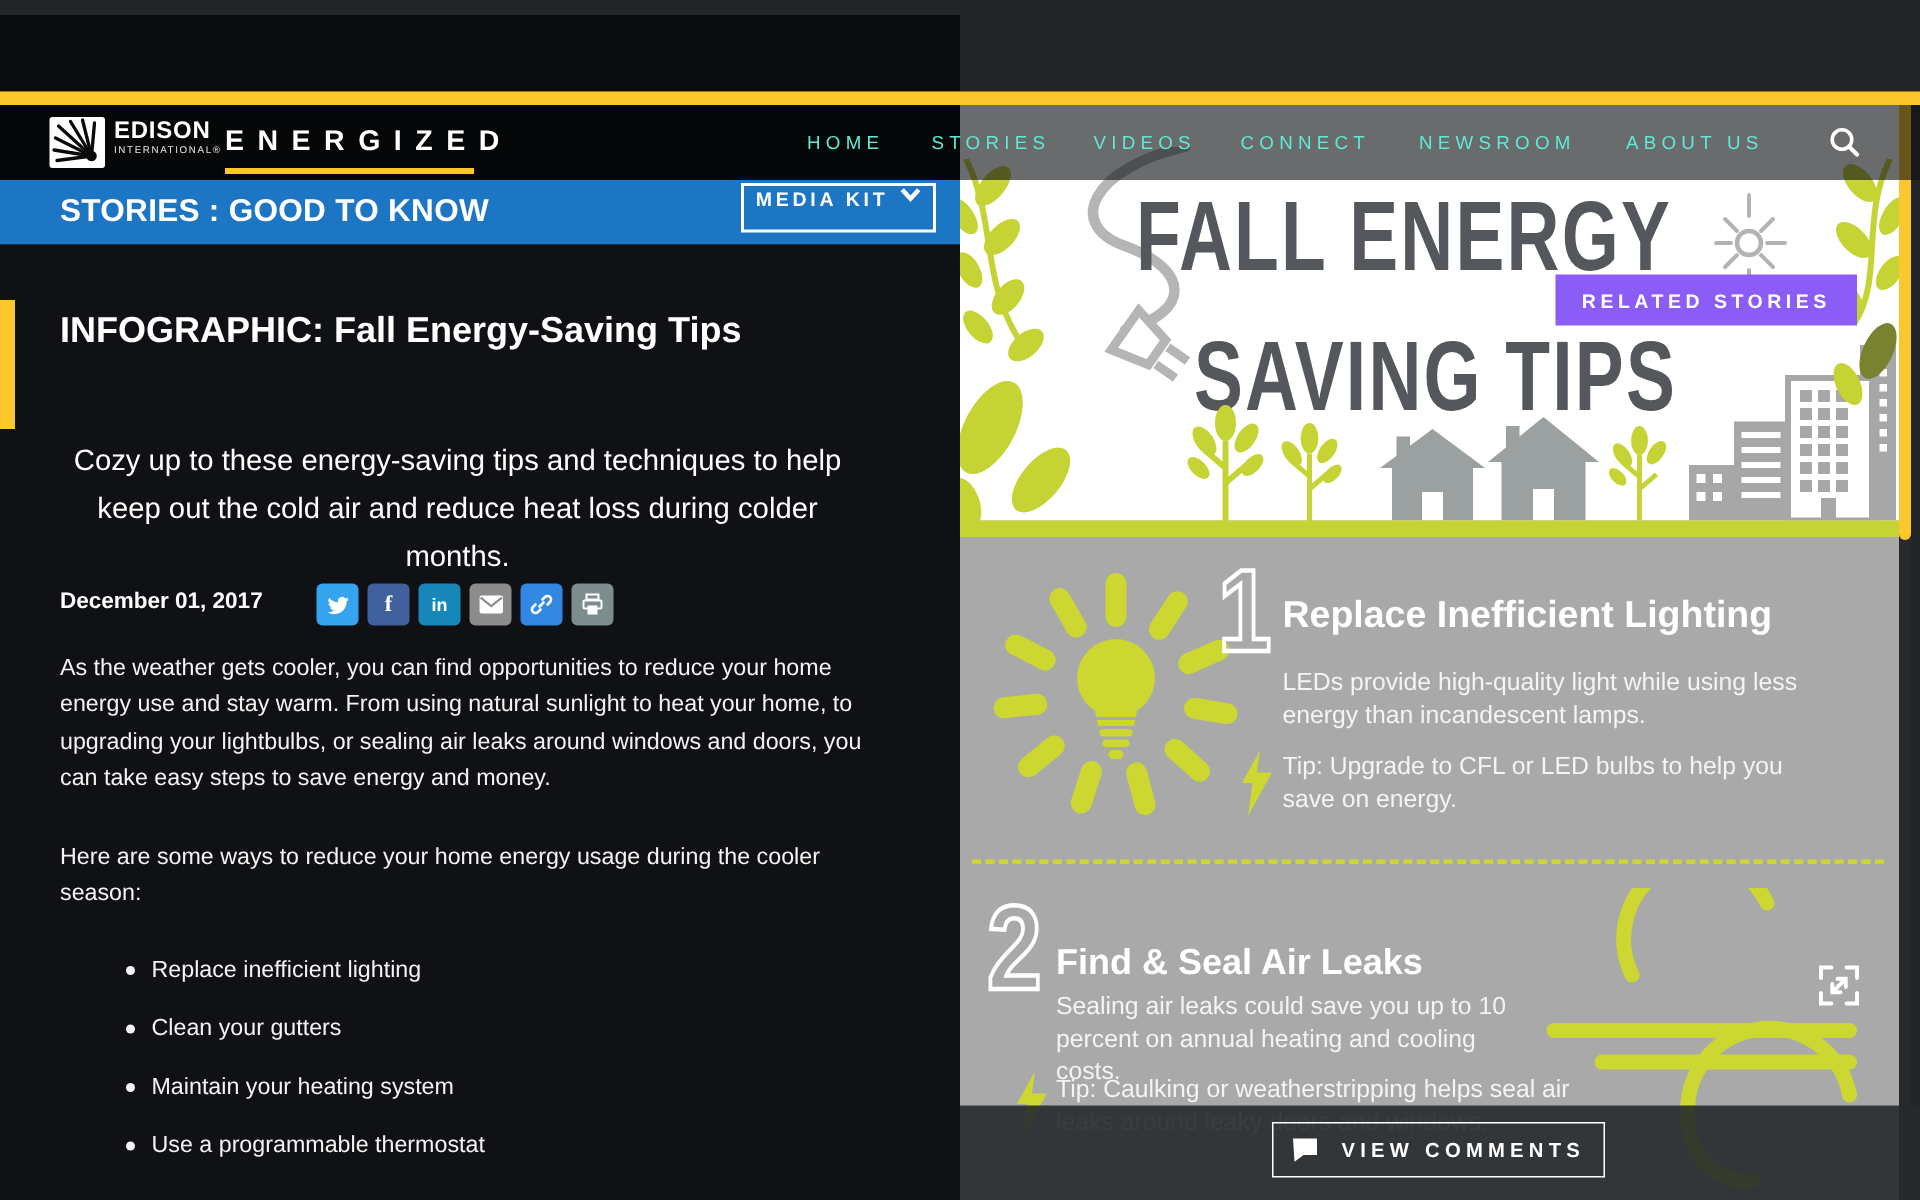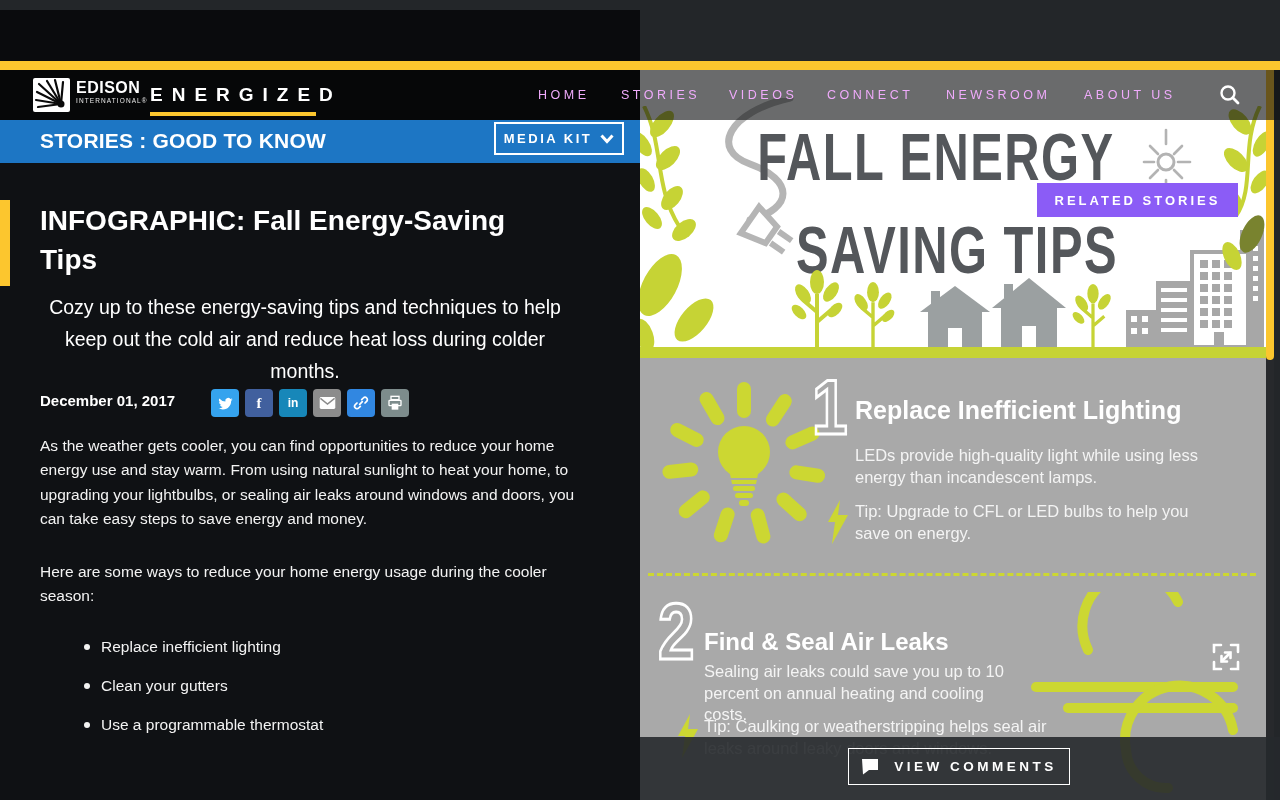--- a/index.html
+++ b/index.html
@@ -24,31 +24,31 @@
   
   .top-black{left:0;top:10px;width:640px;height:51px;background:#0a0b0d;}
   .stripe{left:0;top:61px;width:1280px;height:9px;background:#fcc62e;}
   .navbar{left:0;top:70px;width:1280px;height:50px;background:rgba(15,16,18,.62);}
   .nav-blackhalf{left:0;top:0;width:640px;height:50px;background:#060708;}
   .logo-box{left:33px;top:8px;width:37px;height:34px;background:#ffffff;border-radius:2px;}
   .logo-edison{left:76px;top:9px;color:#ffffff;font-weight:bold;font-size:16px;letter-spacing:.5px;line-height:17px;}
   .logo-intl{left:76px;top:27px;color:#e8e8e8;font-size:6.5px;letter-spacing:1.1px;}
   .brand{left:150px;top:14px;color:#ffffff;font-size:19px;font-weight:bold;letter-spacing:9px;}
   .brand-underline{left:150px;top:42px;width:166px;height:4px;background:#fcc62e;}
-  .nav-link{top:18px;color:#f0abfc;font-size:12.5px;letter-spacing:3.5px;cursor:pointer;}
+  .nav-link{top:18px;color:#5eead4;font-size:12.5px;letter-spacing:3.5px;cursor:pointer;}
   .bluebar{left:0;top:120px;width:640px;height:43px;background:#1d76c4;}
   .bluebar-label{left:40px;top:9px;color:#ffffff;font-weight:bold;font-size:21px;letter-spacing:.2px;}
   .mediakit{left:494px;top:2px;width:130px;height:33px;border:2px solid #ffffff;color:#fff;
-            font-size:13px;font-weight:bold;letter-spacing:2.5px;display:flex;align-items:center;
+            font-size:13px;font-weight:bold;letter-spacing:2.5px;display:flex;align-items:flex-start;
             justify-content:center;gap:8px;cursor:pointer;background:transparent;}
 
   
   .article{left:0;top:163px;width:640px;height:637px;background:#0f1114;}
   .accent{left:0;top:37px;width:10px;height:86px;background:#fcc62e;}
-  .a-title{left:40px;top:38px;width:500px;color:#ffffff;font-size:28px;line-height:39px;font-weight:bold;}
+  .a-title{left:40px;top:38px;width:500px;color:#ffffff;font-size:24px;line-height:39px;font-weight:bold;}
   .a-dek{left:40px;top:128px;width:530px;color:#ffffff;font-size:19.5px;line-height:32px;text-align:center;}
   .a-date{left:40px;top:229px;color:#ffffff;font-size:15px;font-weight:bold;}
   .share-row{left:211px;top:226px;display:flex;gap:6px;}
   .share-btn{width:28px;height:28px;border-radius:4px;display:flex;align-items:center;
              justify-content:center;cursor:pointer;color:#fff;}
   .share-btn .tg{font-weight:bold;font-size:15px;font-family:"Liberation Serif",serif;}
   .share-btn .tg2{font-weight:bold;font-size:12px;}
   .a-p{left:40px;top:271px;width:562px;color:#f3f3f3;font-size:15.5px;line-height:24.3px;}
   .a-p2{top:397px;}
   .a-list{left:84px;top:472px;width:520px;color:#f3f3f3;font-size:15.5px;line-height:24px;
@@ -377,20 +377,21 @@
       </svg>
     </div>
   </div>
 
   <p class="abs a-p" style="margin:0">As the weather gets cooler, you can find opportunities to reduce your home energy use and stay warm. From using natural sunlight to heat your home, to upgrading your lightbulbs, or sealing air leaks around windows and doors, you can take easy steps to save energy and money.</p>
   <p class="abs a-p a-p2" style="margin:0">Here are some ways to reduce your home energy usage during the cooler season:</p>
 
   <ul class="abs a-list">
     <li>Replace inefficient lighting</li>
     <li>Clean your gutters</li>
+    <li>Maintain your heating system</li>
     <li>Use a programmable thermostat</li>
   </ul>
 </div>
 
 <div class="abs related">
   <span>RELATED STORIES</span>
 </div>
 
 <svg class="abs expand" viewBox="0 0 28 28">
   <g stroke="#ffffff" stroke-width="2.6" fill="none" stroke-linecap="round">

